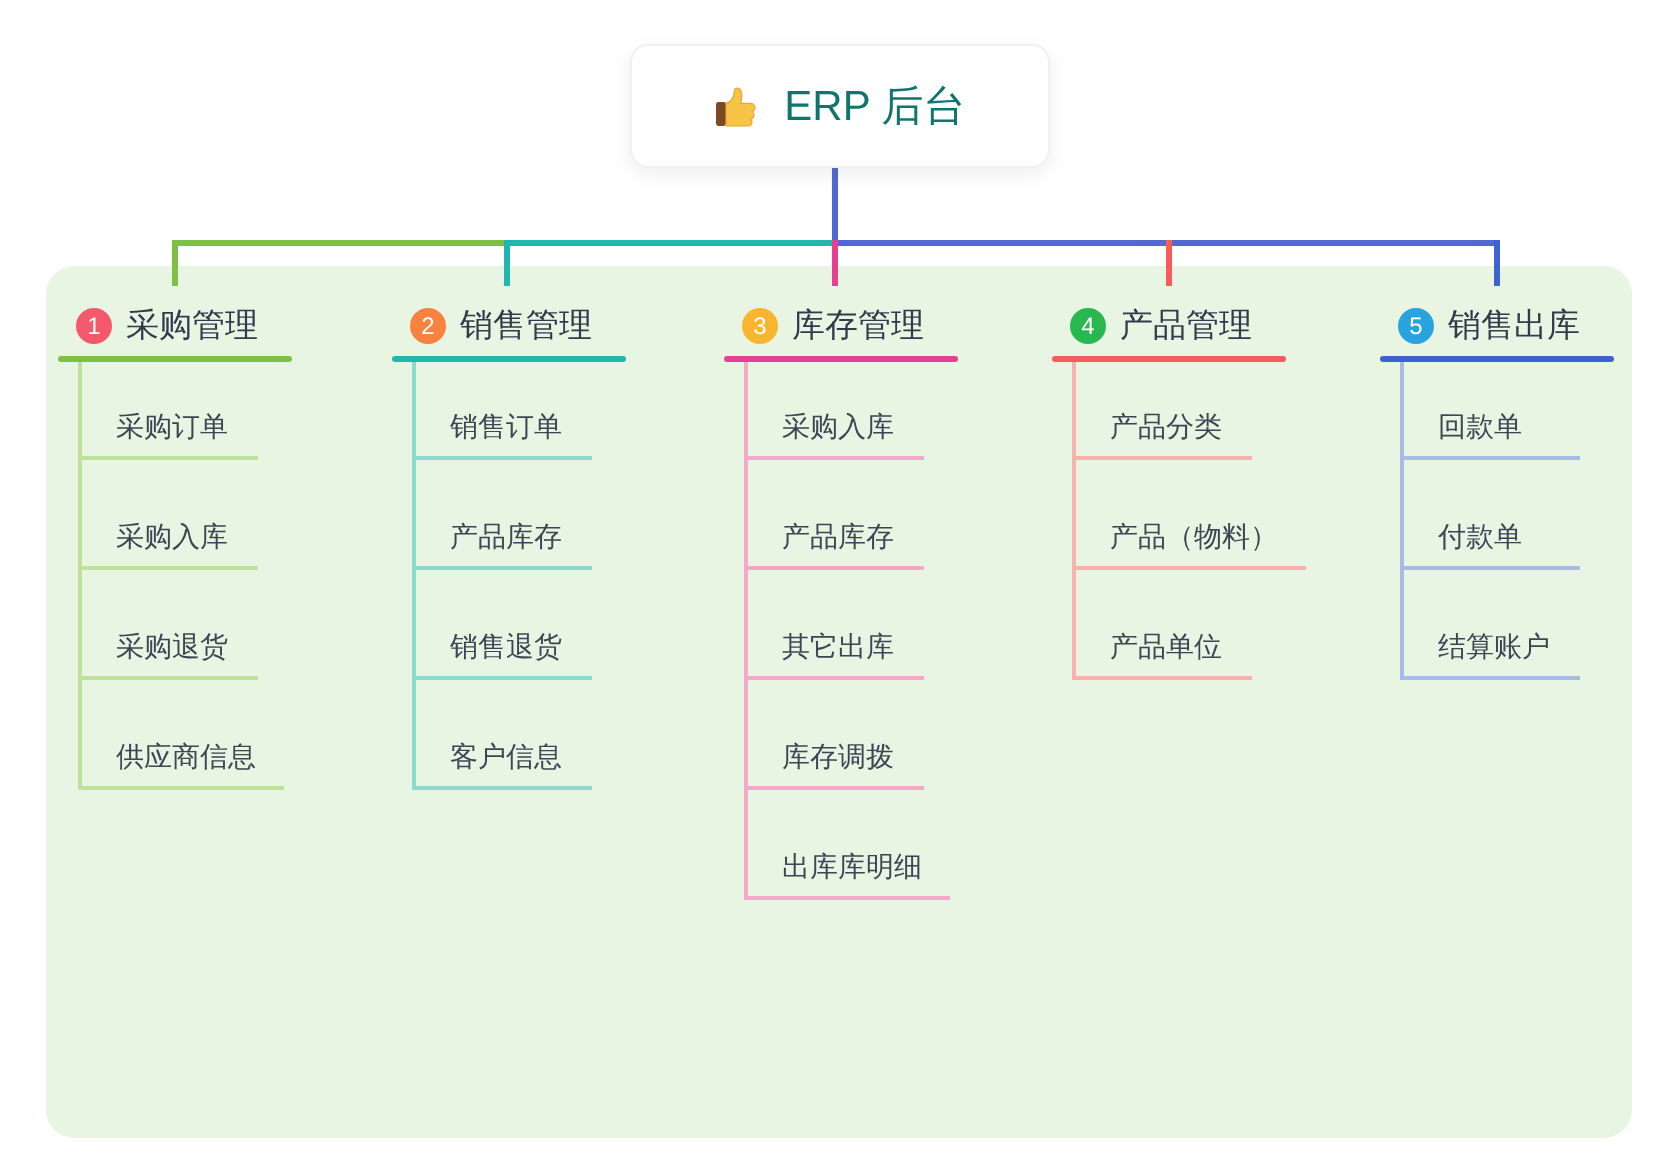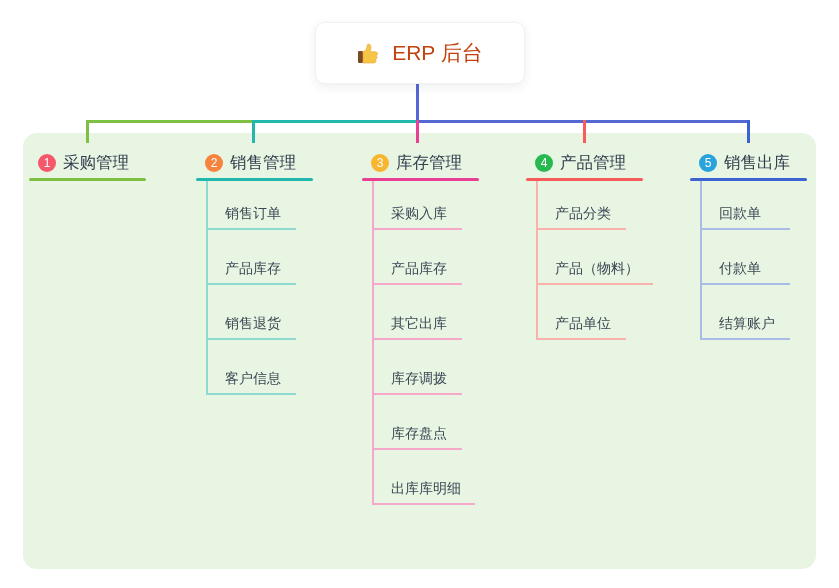--- a/index.html
+++ b/index.html
@@ -9,21 +9,21 @@
   }
   .panel {
     position:absolute; left:23px; top:133px; width:793px; height:436px;
     border-radius:14px;
   }
   .root-card {
     position:absolute; left:315px; top:22px; width:208px; height:60px;
     background:#ffffff; border:1px solid #f1f1f4; border-radius:9px;
     box-shadow:0 3px 10px rgba(40,50,70,.08);
     display:flex; align-items:center; justify-content:center; gap:11px;
-    font-size:21px; color:#c2410c;
+    font-size:21px; color:#0f766e;
   }
   .root-card svg { display:block; }
   .line { position:absolute; }
   .v-root  { left:416px; top:82px;  width:3px;  height:39px; }
   .bus-1   { left:86px;  top:120px; width:168px; height:3px; }
   .bus-2   { left:254px; top:120px; width:163px; height:3px; }
   .bus-3   { left:417px; top:120px; width:333px; height:3px; border-radius:0 2px 0 0; }
   .drop    { top:120px; width:3px; height:23px; }
   .drop-1  { left:86px; }
   .drop-2  { left:252px; }
@@ -86,20 +86,34 @@
     </svg>
     <span>ERP 后台</span>
   </div>
 
   <div class="branch" style="left: 29px; --circle-color: #f4586a; --line-color: #7ec044; --light-color: #bfe29a;">
     <div class="branch-head">
       <span class="num">1</span>
       <span>采购管理</span>
     </div>
     <div class="branch-underline"></div>
+    <div class="children">
+      <div class="child">
+          <span>采购订单</span>
+        </div>
+      <div class="child">
+          <span>采购入库</span>
+        </div>
+      <div class="child">
+          <span>采购退货</span>
+        </div>
+      <div class="child">
+          <span>供应商信息</span>
+        </div>
+    </div>
   </div>
 
   <div class="branch" style="left: 196px; --circle-color: #f8833f; --line-color: #22b7ad; --light-color: #8fdad0;">
     <div class="branch-head">
       <span class="num">2</span>
       <span>销售管理</span>
     </div>
     <div class="branch-underline"></div>
     <div class="children">
       <div class="child">
@@ -128,23 +142,20 @@
           <span>采购入库</span>
         </div>
       <div class="child">
           <span>产品库存</span>
         </div>
       <div class="child">
           <span>其它出库</span>
         </div>
       <div class="child">
           <span>库存调拨</span>
-        </div>
-      <div class="child">
-          <span>库存盘点</span>
         </div>
       <div class="child">
           <span>出库库明细</span>
         </div>
     </div>
   </div>
 
   <div class="branch" style="left: 526px; --circle-color: #27b94f; --line-color: #f75b5b; --light-color: #fab1ae;">
     <div class="branch-head">
       <span class="num">4</span>

